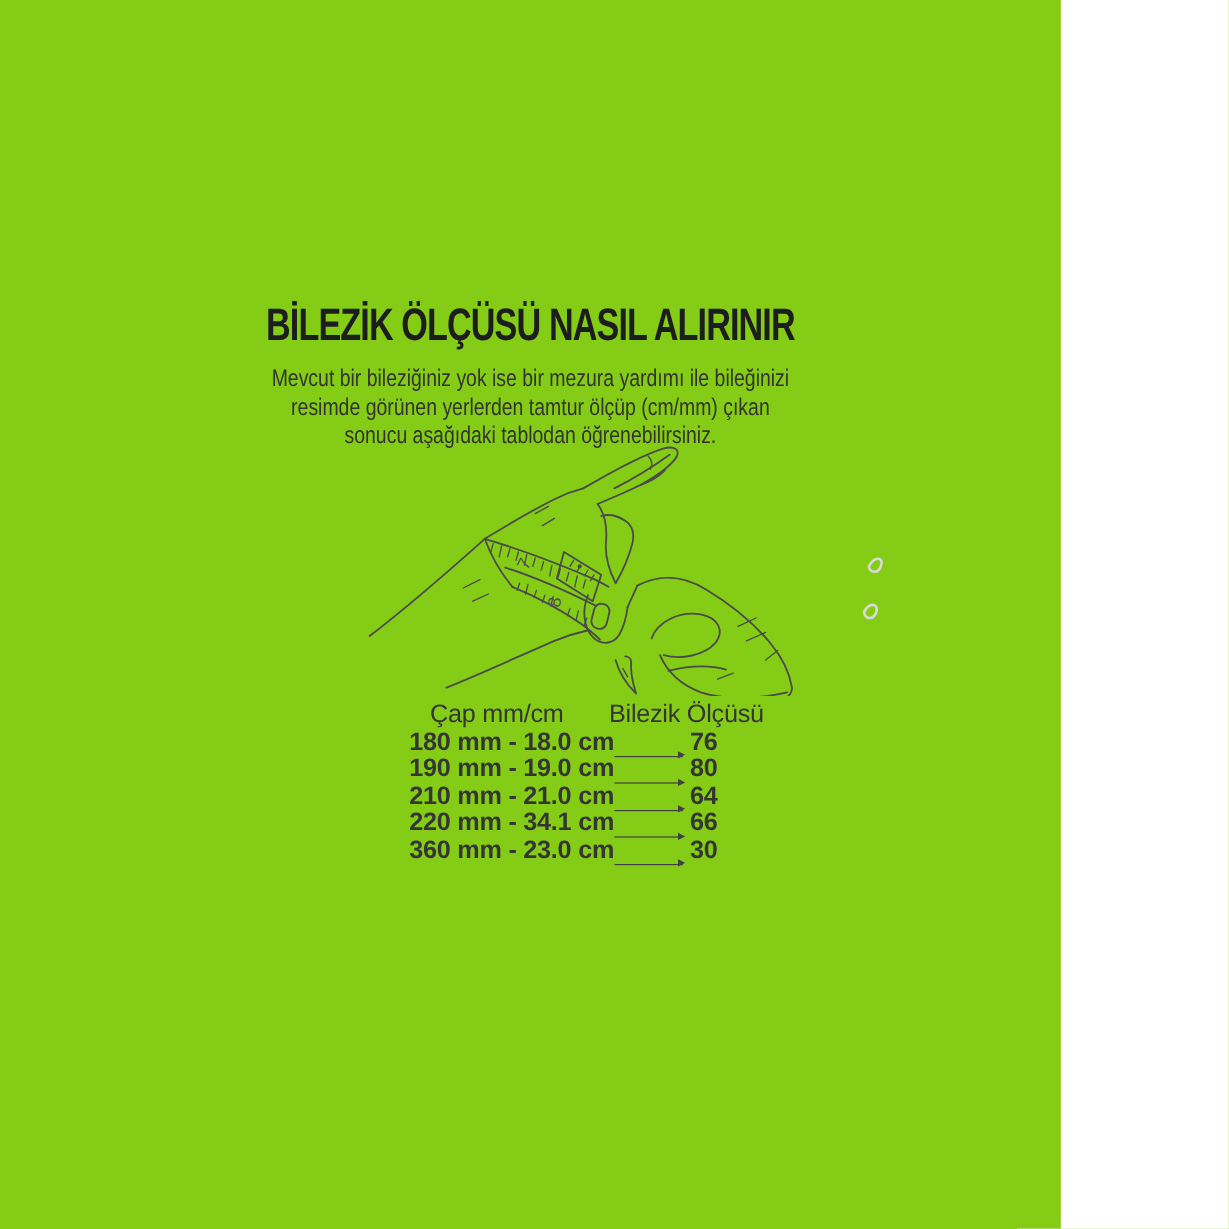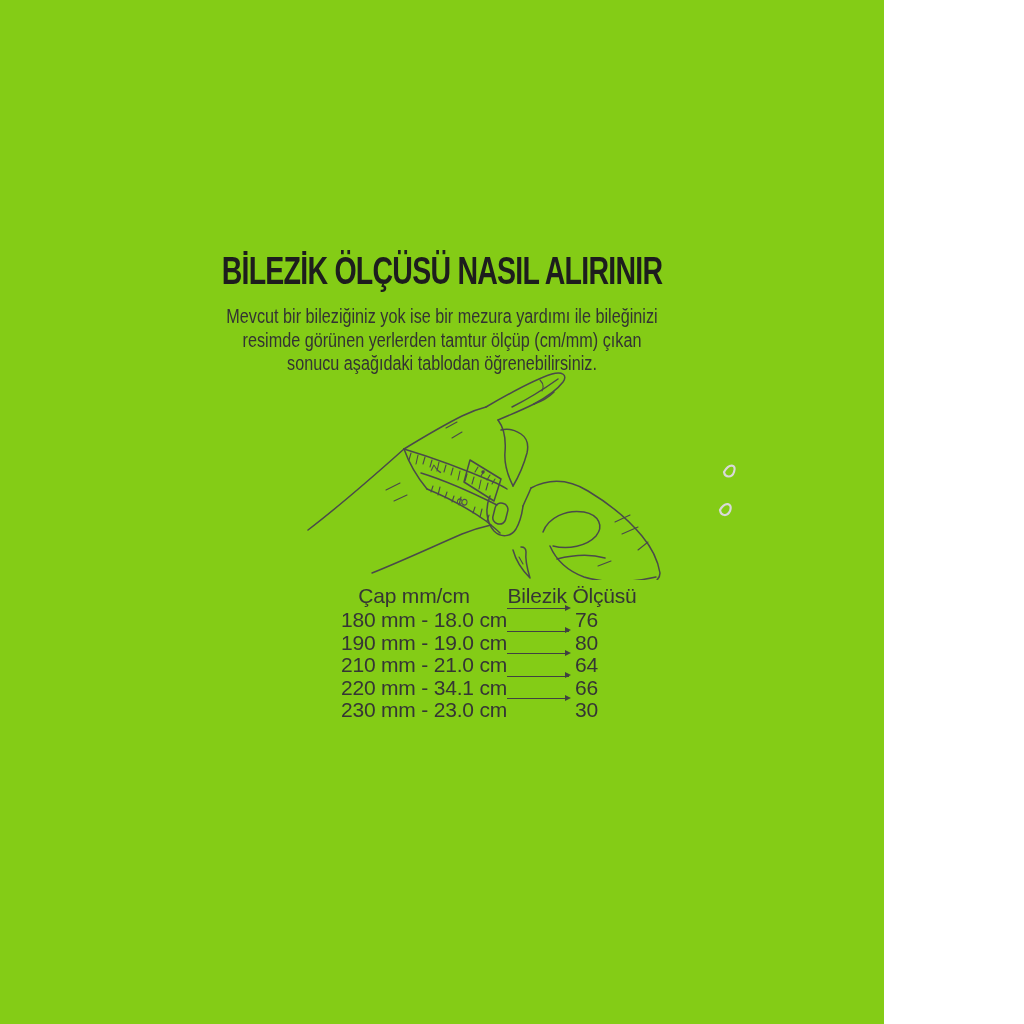--- a/index.html
+++ b/index.html
@@ -67,22 +67,23 @@
     position: absolute; left: 0; width: 146px;
     text-align: center; white-space: nowrap;
   }
   .thead .h2 {
     position: absolute; left: 231px;
     transform: translateX(-50%);
     white-space: nowrap;
   }
   .row {
     display: flex;
-    align-items: flex-start;
+    align-items: flex-end;
     height: 22.5px;
+    font-weight: bold;
   }
   .diam { white-space: nowrap; min-width: 146px; }
   .arrow {
     flex: 1;
     position: relative;
     height: 0;
     border-top: 1.5px solid #414141;
     margin-right: 6px;
   }
   .arrow::after {
@@ -191,19 +192,19 @@
       <span class="diam">210 mm - 21.0 cm</span>
       <span class="arrow"></span>
       <span class="size">64</span>
     </div>
     <div class="row">
       <span class="diam">220 mm - 34.1 cm</span>
       <span class="arrow"></span>
       <span class="size">66</span>
     </div>
     <div class="row">
-      <span class="diam">230 mm - 23.0 cm</span>
+      <span class="diam">360 mm - 23.0 cm</span>
       <span class="arrow"></span>
       <span class="size">30</span>
     </div>
   </div>
 
 </div>
 
 </body></html>

